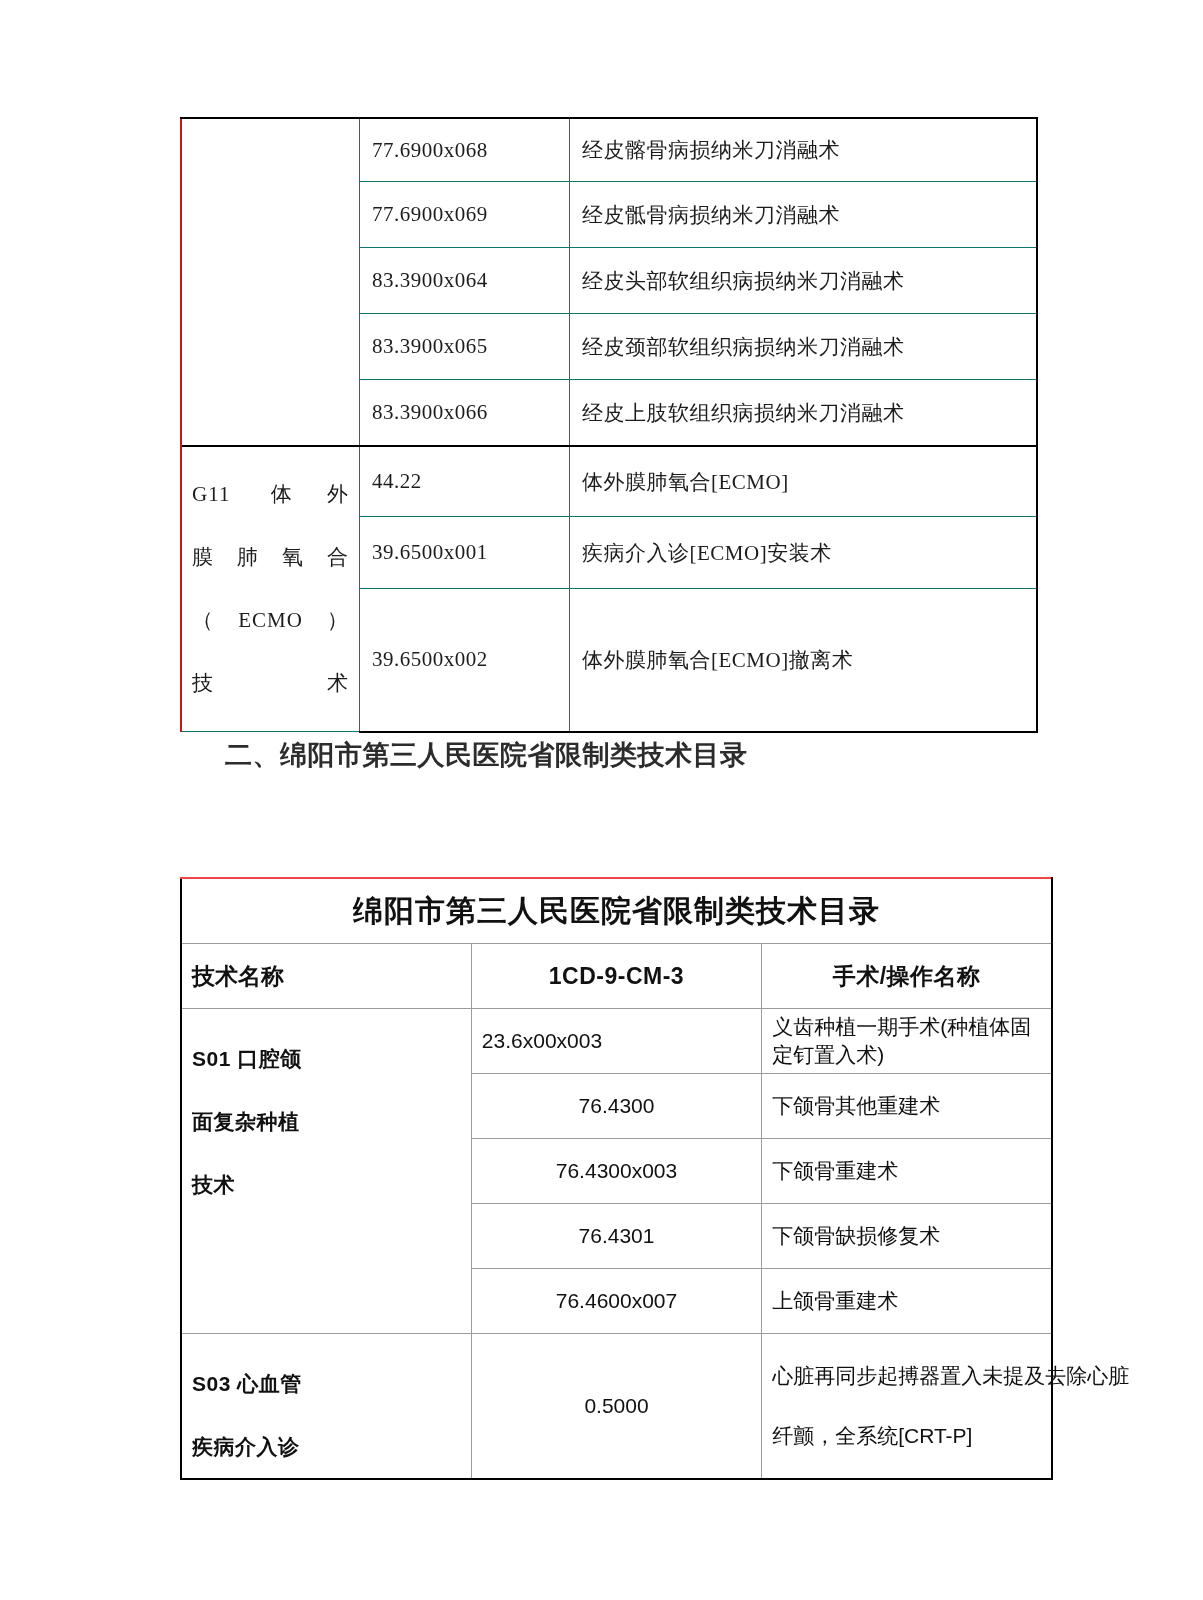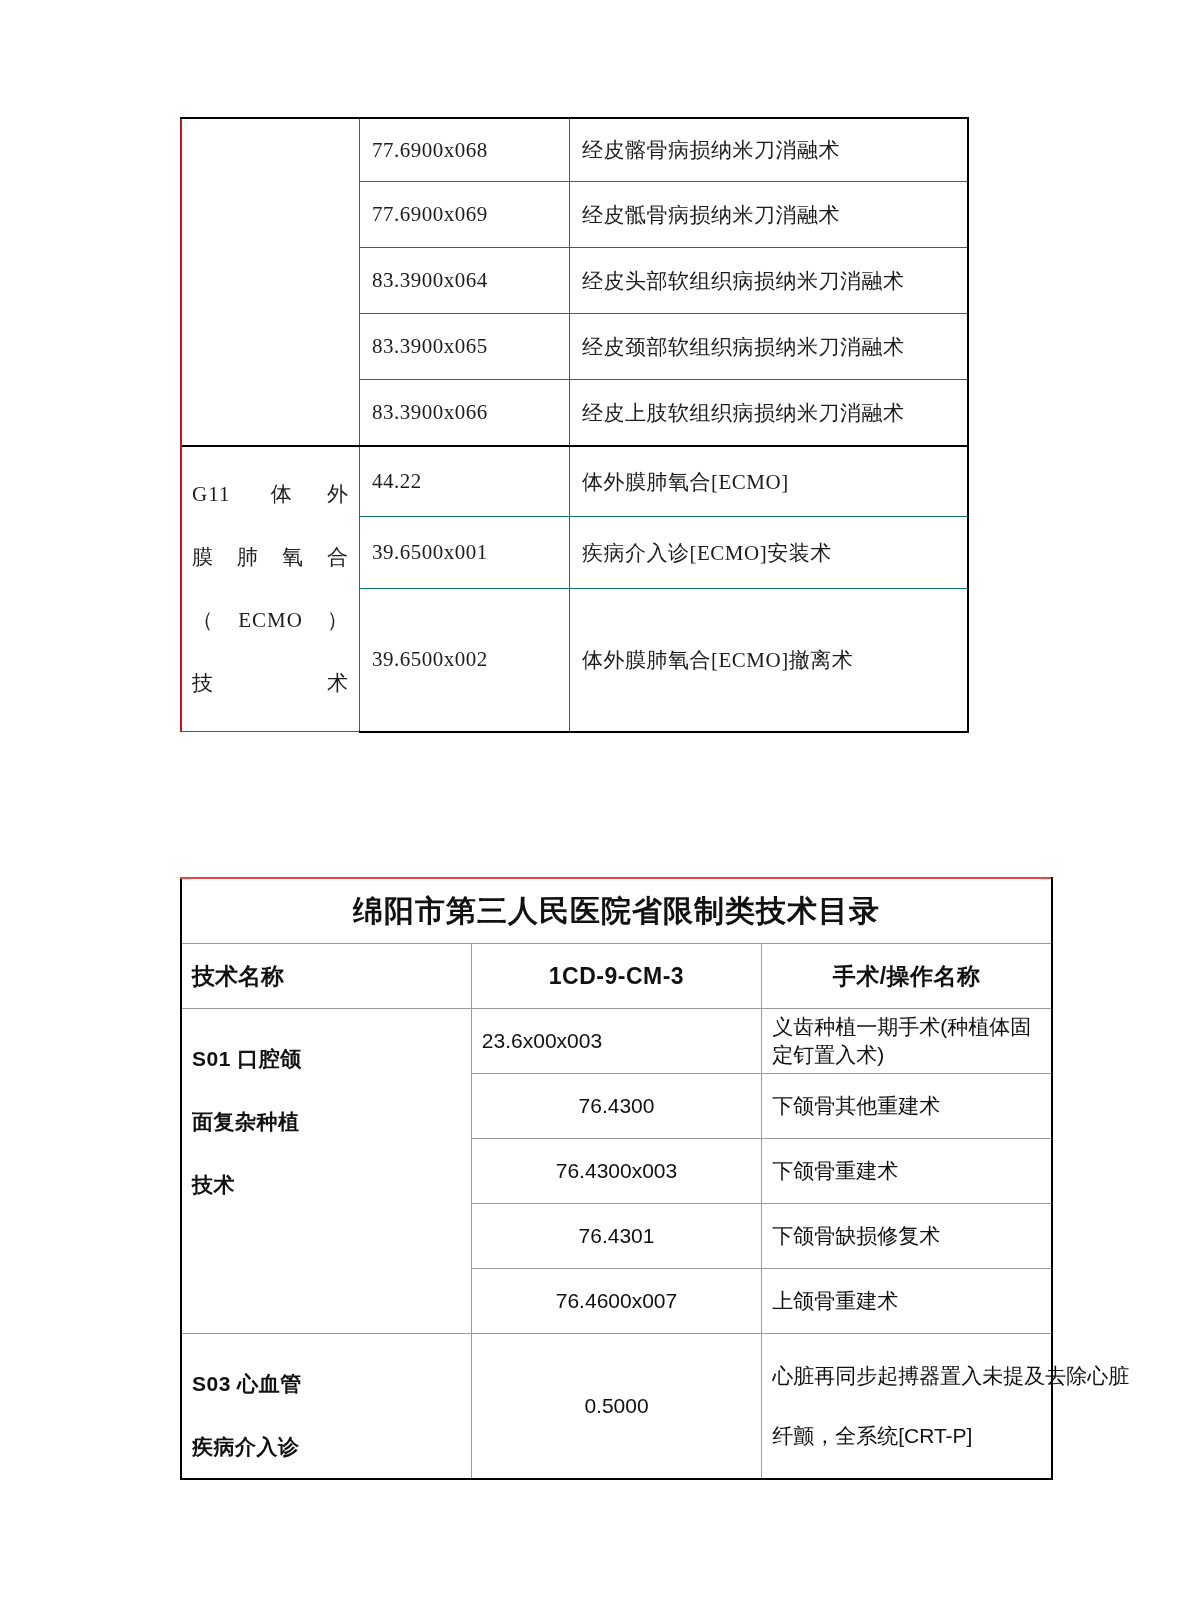--- a/index.html
+++ b/index.html
@@ -22,21 +22,21 @@
     width: 1203px;
     height: 1600px;
     background: #ffffff;
   }
 
   
   .table1 {
     position: absolute;
     left: 180px;
     top: 117px;
-    width: 789px;
+    width: 858px;
     border-collapse: collapse;
     table-layout: fixed;
   }
   .table1 td {
     border: 1px solid #0f766e;
     padding: 0 12px;
     font-family: "Liberation Serif", "DejaVu Serif", serif;
     font-size: 21px;
     color: #1c1c1c;
     vertical-align: middle;
@@ -197,20 +197,21 @@
         <td class="c-code h65">39.6500x001</td>
         <td class="c-name h65">疾病介入诊[ECMO]安装术</td>
       </tr>
       <tr class="r-last">
         <td class="c-code h129">39.6500x002</td>
         <td class="c-name h129">体外膜肺氧合[ECMO]撤离术</td>
       </tr>
     </tbody>
   </table>
 
+  <div class="heading">二、绵阳市第三人民医院省限制类技术目录</div>
 
   <table class="table2">
     <tbody>
       <tr class="t2-first">
         <td class="title-cell" colspan="3">绵阳市第三人民医院省限制类技术目录</td>
       </tr>
 
       <tr class="hdr">
         <td class="first-col col-group h-tech">技术名称</td>
         <td class="col-code h-code">1CD-9-CM-3</td>

